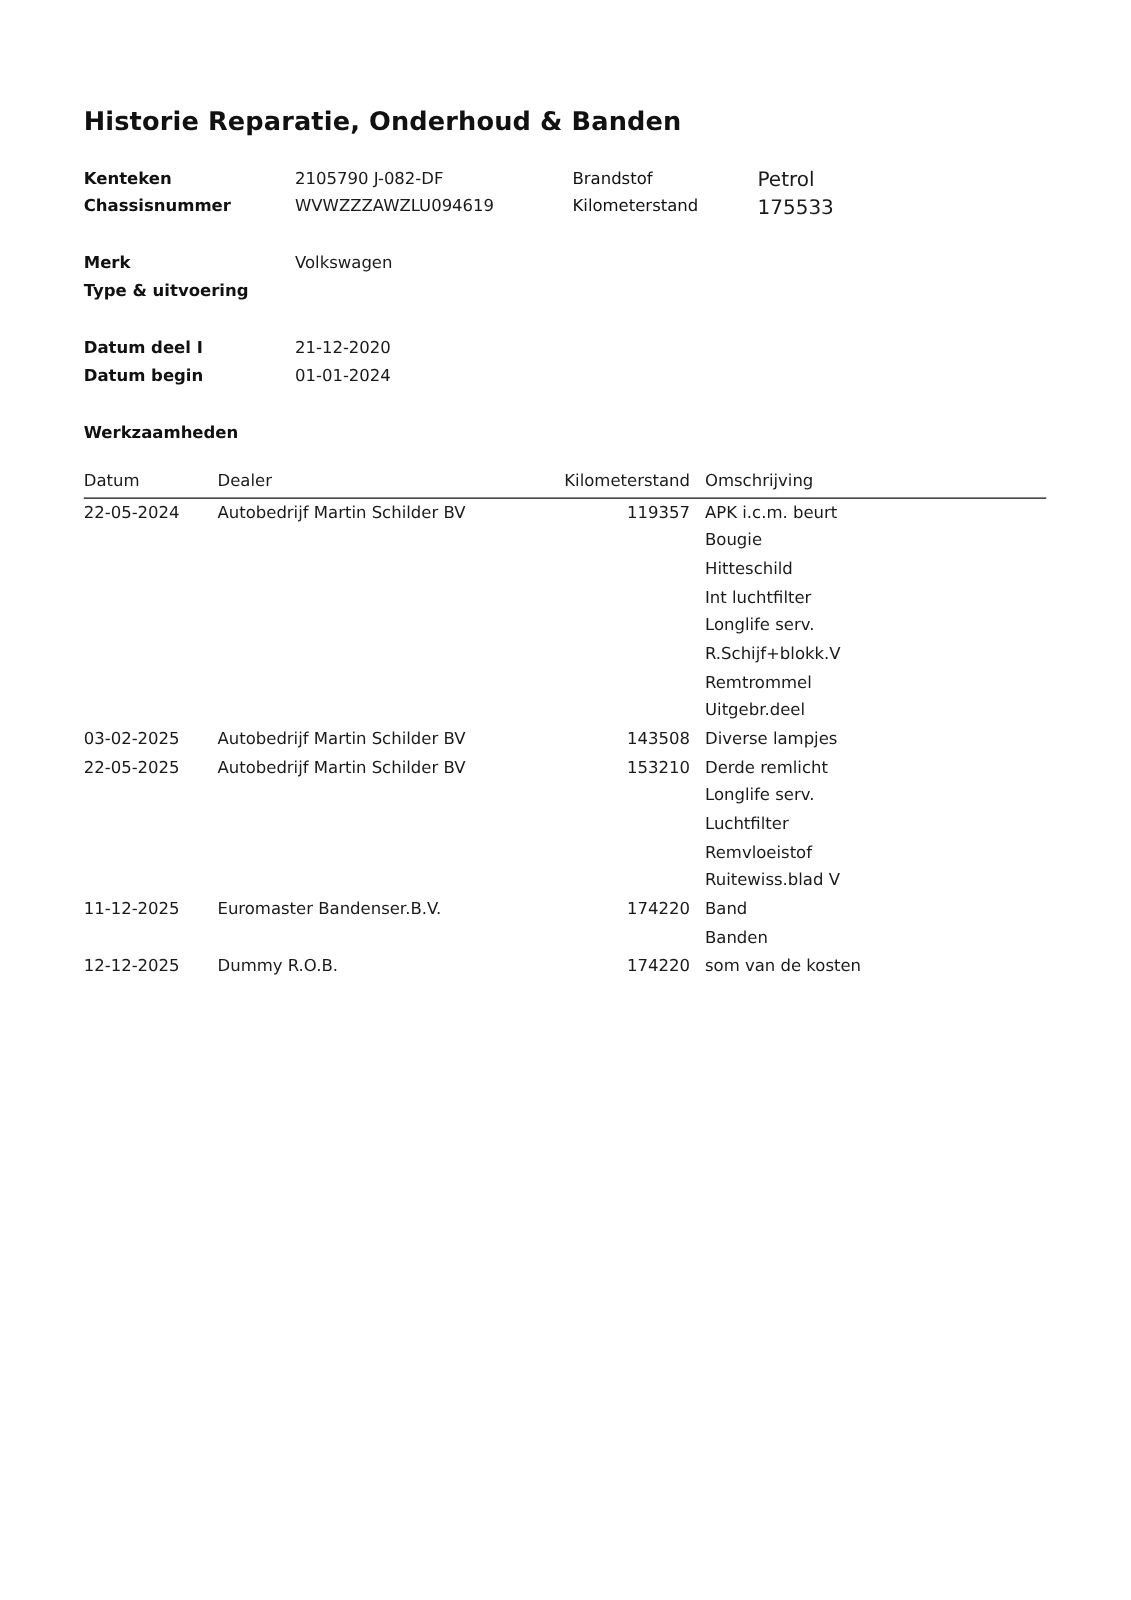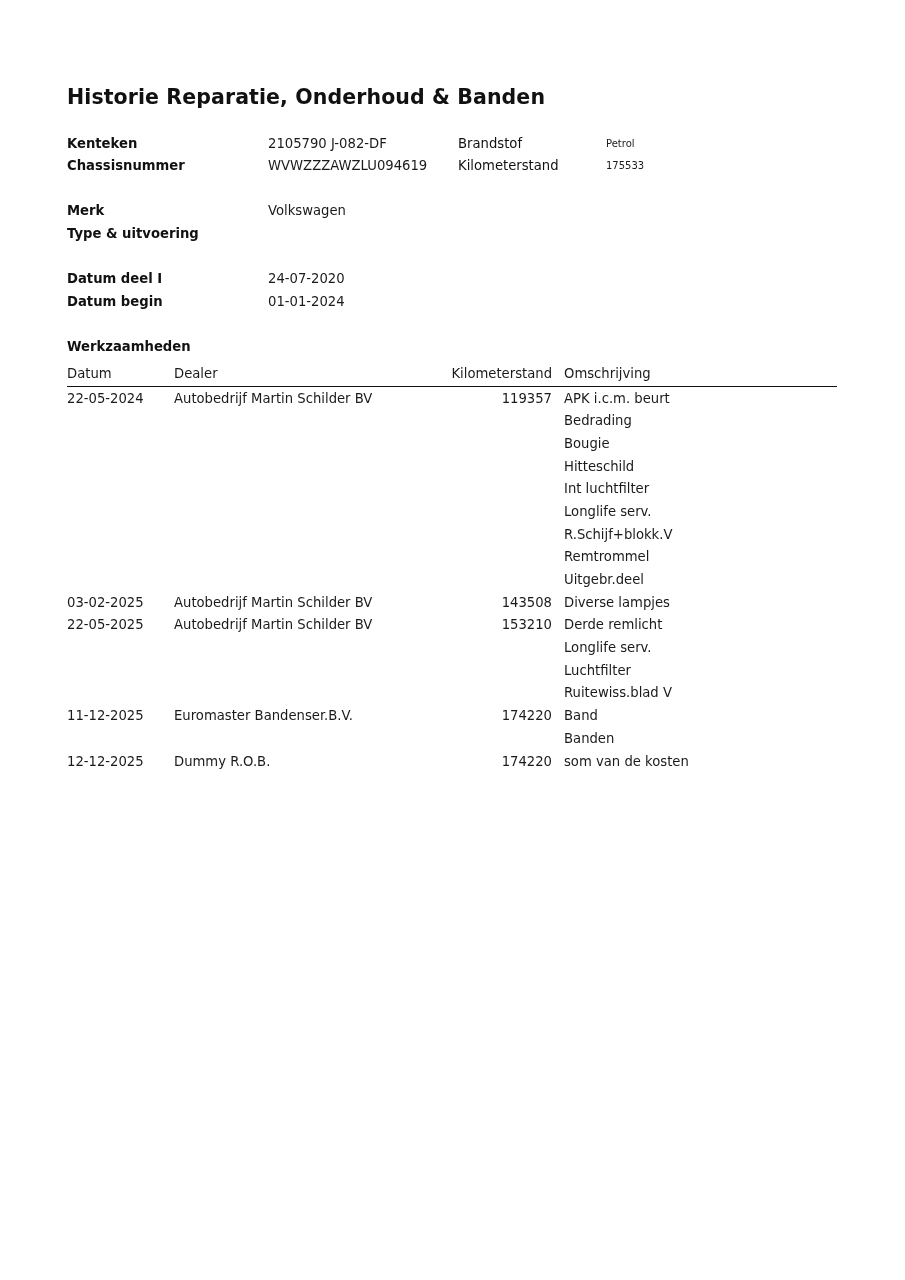--- a/index.html
+++ b/index.html
@@ -56,56 +56,55 @@
     color: #111111;
     text-align: right;
   }
   .meta-value {
     position: absolute;
     left: 169px;
     top: 0;
     font-size: 13.2px;
     font-weight: normal;
     color: #1a1a1a;
-    margin-left: 32px;
   }
   .meta-label-2 {
     position: absolute;
     left: 391px;
     top: 0;
     font-size: 13.2px;
     font-weight: normal;
     color: #111111;
   }
   .meta-value-2 {
     position: absolute;
     left: 539px;
     top: 0;
-    font-size: 10px;
+    font-size: 16px;
     font-weight: normal;
     color: #1a1a1a;
   }
 
   .gap-block { height: 22.5px; }
 
   
   .section-heading {
     font-size: 13.2px;
     font-weight: bold;
     color: #111111;
     line-height: 22.7px;
     height: 22.7px;
     white-space: nowrap;
   }
 
   
   .work-table {
     position: relative;
     width: 770px;
-    margin-top: 4px;
+    margin-top: 16px;
     text-decoration: underline;
   }
   .wt-row {
     position: relative;
     height: 22.7px;
     line-height: 22.7px;
     white-space: nowrap;
   }
   .wt-head .wt-cell {
     font-size: 13.2px;
@@ -168,21 +167,21 @@
         <div class="meta-row">
           <span class="meta-label">Type &amp; uitvoering</span>
         </div>
       </div>
 
     <div class="gap-block"></div>
 
     <div class="meta-block" id="block3">
         <div class="meta-row">
           <span class="meta-label">Datum deel I</span>
-          <span class="meta-value">24-07-2020</span>
+          <span class="meta-value">21-12-2020</span>
         </div>
         <div class="meta-row">
           <span class="meta-label">Datum begin</span>
           <span class="meta-value">01-01-2024</span>
         </div>
       </div>
 
     <div class="gap-block"></div>
 
     <div class="section-heading">Werkzaamheden</div>
@@ -196,23 +195,20 @@
       </div>
       <div class="wt-rule"></div>
       <div id="table-body">
           <div class="wt-row">
             <span class="wt-cell c-datum">22-05-2024</span>
             <span class="wt-cell c-dealer">Autobedrijf Martin Schilder BV</span>
             <span class="wt-cell c-km">119357</span>
             <span class="wt-cell c-oms">APK i.c.m. beurt</span>
           </div>
           <div class="wt-row">
-            <span class="wt-cell c-oms">Bedrading</span>
-          </div>
-          <div class="wt-row">
             <span class="wt-cell c-oms">Bougie</span>
           </div>
           <div class="wt-row">
             <span class="wt-cell c-oms">Hitteschild</span>
           </div>
           <div class="wt-row">
             <span class="wt-cell c-oms">Int luchtfilter</span>
           </div>
           <div class="wt-row">
             <span class="wt-cell c-oms">Longlife serv.</span>
@@ -238,20 +234,23 @@
             <span class="wt-cell c-km">153210</span>
             <span class="wt-cell c-oms">Derde remlicht</span>
           </div>
           <div class="wt-row">
             <span class="wt-cell c-oms">Longlife serv.</span>
           </div>
           <div class="wt-row">
             <span class="wt-cell c-oms">Luchtfilter</span>
           </div>
           <div class="wt-row">
+            <span class="wt-cell c-oms">Remvloeistof</span>
+          </div>
+          <div class="wt-row">
             <span class="wt-cell c-oms">Ruitewiss.blad V</span>
           </div>
           <div class="wt-row">
             <span class="wt-cell c-datum">11-12-2025</span>
             <span class="wt-cell c-dealer">Euromaster Bandenser.B.V.</span>
             <span class="wt-cell c-km">174220</span>
             <span class="wt-cell c-oms">Band</span>
           </div>
           <div class="wt-row">
             <span class="wt-cell c-oms">Banden</span>

